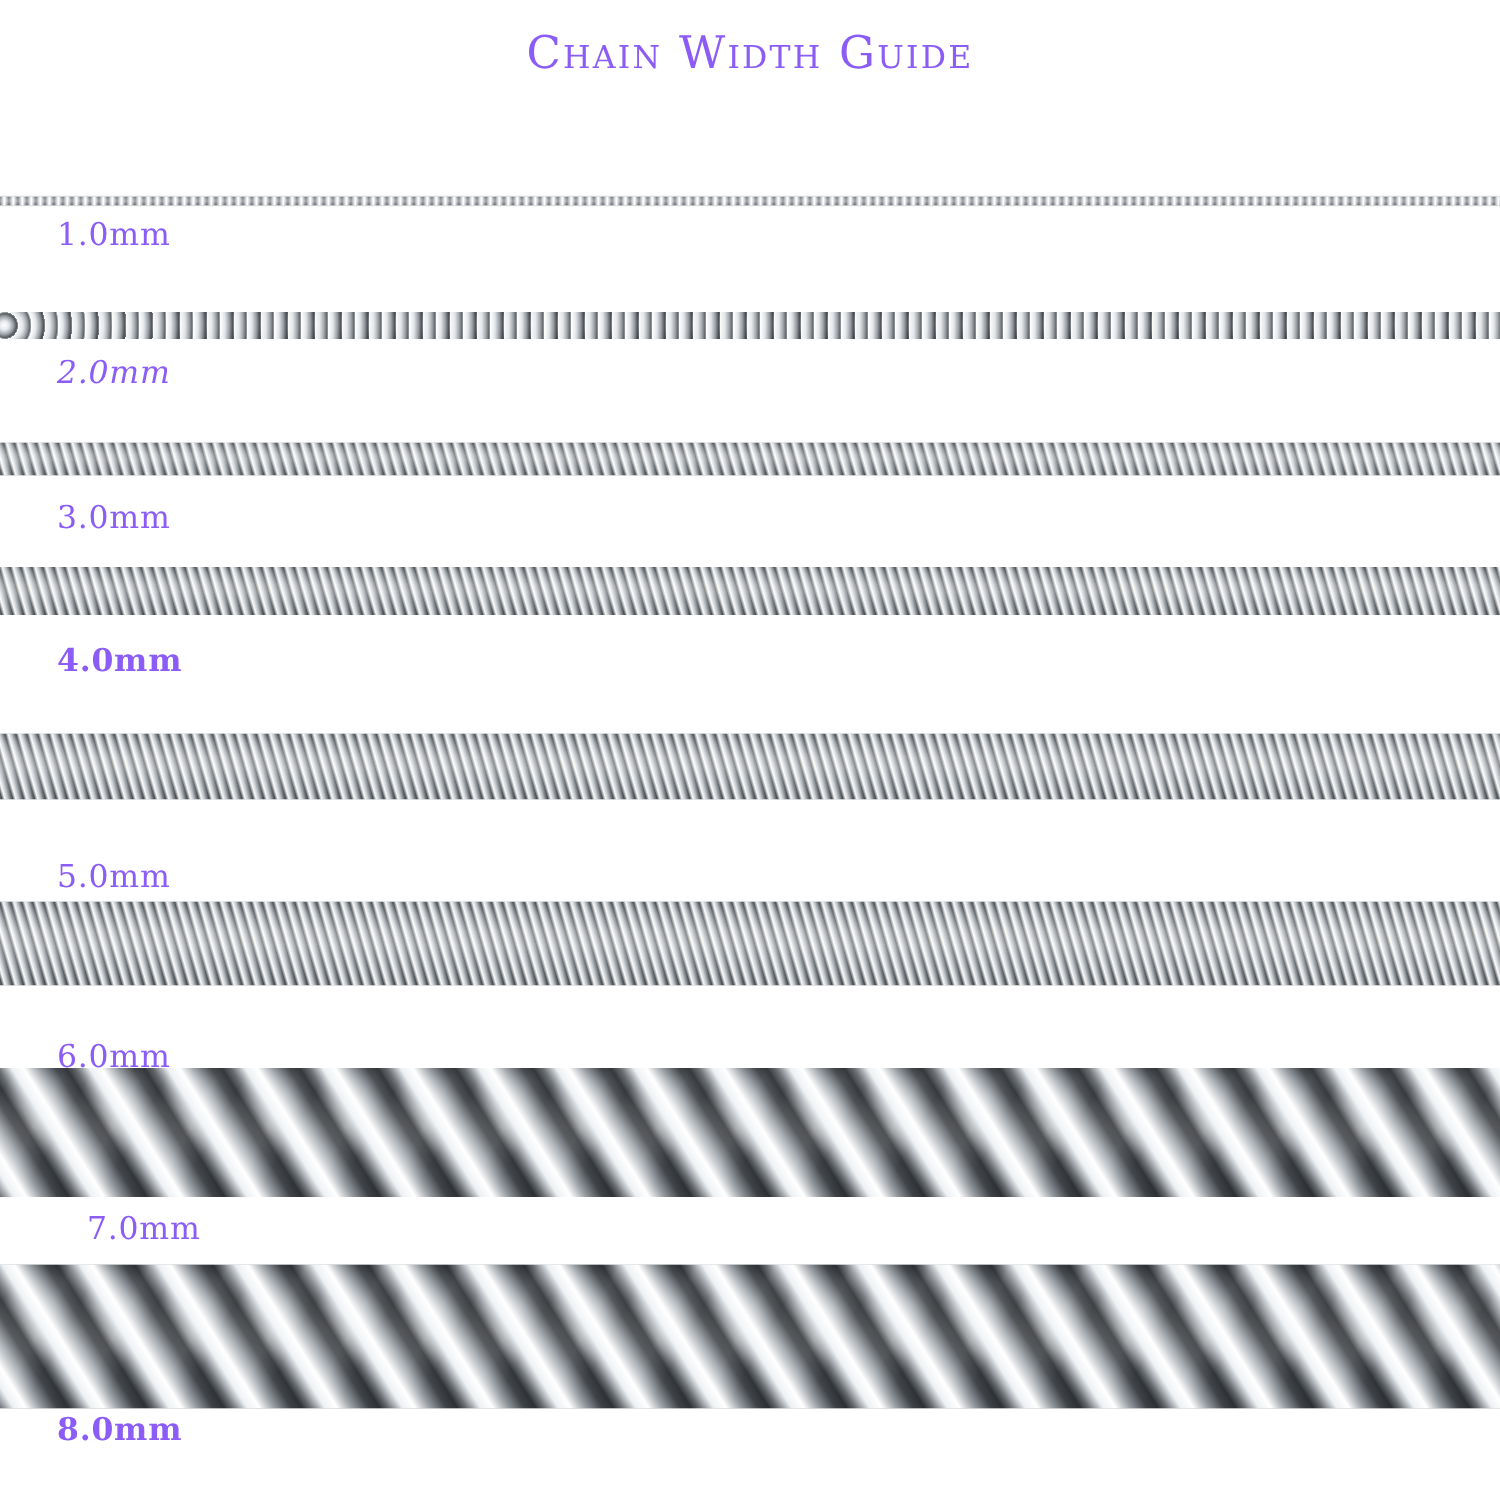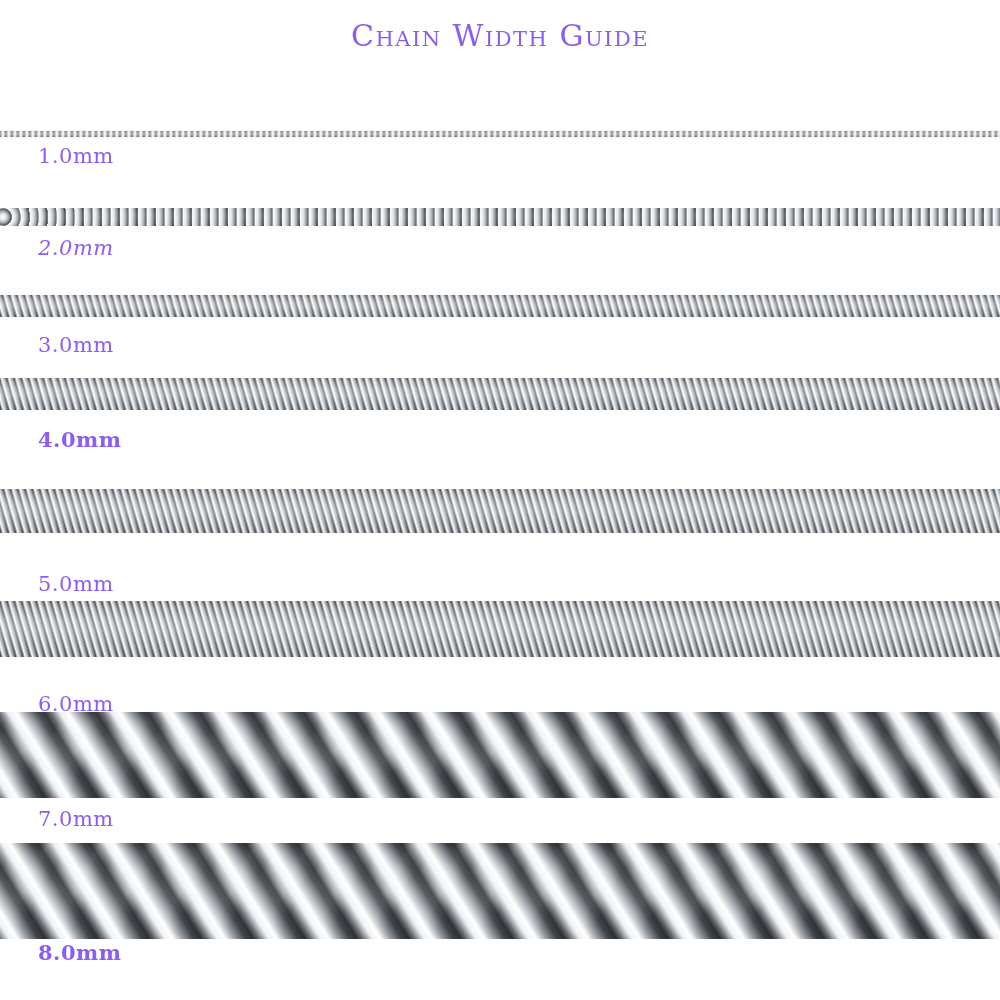--- a/index.html
+++ b/index.html
@@ -149,19 +149,19 @@
     <div class="chain-row">
       <div class="chain-strip tex-snake" style="top: 489px; height: 44px;"></div>
       <div class="chain-label" style="top: 572px;">5.0mm</div>
     </div>
     <div class="chain-row">
       <div class="chain-strip tex-snake" style="top: 601px; height: 56px;"></div>
       <div class="chain-label" style="top: 692px;">6.0mm</div>
     </div>
     <div class="chain-row">
       <div class="chain-strip tex-rope" style="top: 712px; height: 86px;"></div>
-      <div class="chain-label" style="top: 807px;">7.0mm</div>
+      <div class="chain-label" style="top: 807px; margin-left: 20px;">7.0mm</div>
     </div>
     <div class="chain-row">
       <div class="chain-strip tex-rope" style="top: 843px; height: 96px;"></div>
       <div class="chain-label" style="top: 940px; font-weight: bold;">8.0mm</div>
     </div>
   </div>
 
 </body></html>

